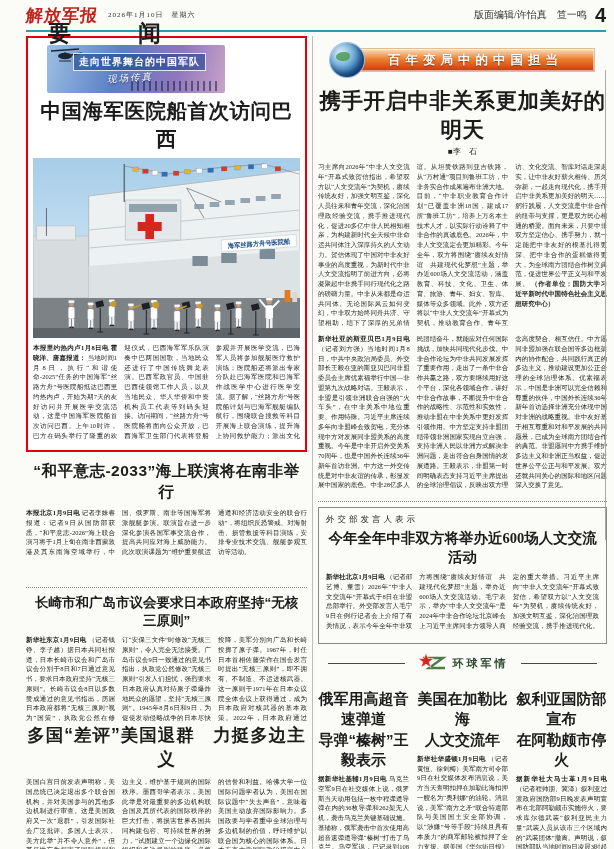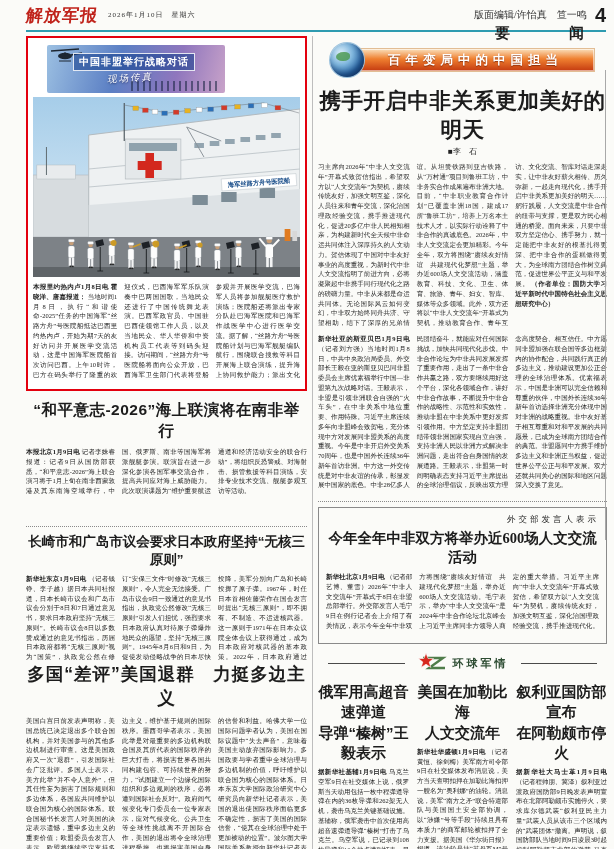--- a/index.html
+++ b/index.html
@@ -5,21 +5,21 @@
   html,body{margin:0;padding:0;}
   body{width:614px;height:849px;background:#fbfbf8;overflow:hidden;
        font-family:"Liberation Serif","DejaVu Serif",serif;color:#1c1c1c;}
   .page{width:614px;height:849px;position:relative;}
   
   .masthead{height:30px;margin:0 8px 0 26px;display:flex;align-items:center;position:relative;
             border-bottom:2.5px solid #2e9bb0;}
   .logo{color:#c0231b;font-weight:bold;font-size:17px;transform:skewX(-6deg);
         font-family:"Liberation Serif",serif;letter-spacing:1px;}
   .mh-date{font-size:7px;color:#333;margin-left:10px;letter-spacing:1px;}
-  .mh-center{position:absolute;left:0;right:0;text-align:right;font-size:15px;font-weight:bold;
+  .mh-center{position:absolute;left:0;right:0;text-align:left;font-size:23px;font-weight:bold;
              letter-spacing:22px;text-indent:22px;font-family:"Liberation Sans",sans-serif;margin-top:37px;}
   .mh-right{margin-left:auto;display:flex;align-items:center;gap:8px;}
   .mh-editors{font-size:10px;color:#333;}
   .mh-page{font-size:20px;font-weight:bold;font-family:"Liberation Sans",sans-serif;}
   
   .content{display:flex;margin:4px 6px 0 26px;}
   .col-l{width:281px;}
   .v-divider{width:1px;background:#bdbdbd;margin:0 5px;}
   .col-r{width:289px;position:relative;}
   .edge-line{position:absolute;right:1px;top:34px;width:1px;height:470px;background:#a8a8a8;}
@@ -40,21 +40,21 @@
     transform:rotate(-4deg);text-shadow:0 1px 2px rgba(0,0,40,.6);letter-spacing:2px;}
   .lb-troops{position:absolute;right:4px;bottom:2px;width:90px;height:10px;opacity:.55;
     background:repeating-linear-gradient(90deg,#16233f 0 2px,transparent 2px 6px);}
   .heli{position:absolute;left:2px;top:2px;}
   .lead-headline{font-size:20.5px;font-weight:bold;text-align:center;letter-spacing:.5px;
     margin:2px 0 5px;}
   .lead-photo{display:block;width:100%;height:180px;}
   .caption{height:102px;margin-top:5px;}
   
   .h-peace{font-size:15.5px;font-weight:bold;text-align:center;margin:9px 0 5px;letter-spacing:.5px;}
-  .h-nagasaki{font-size:13.5px;font-weight:bold;text-align:center;margin:6px 0 5px;}
+  .h-nagasaki{font-size:13.5px;font-weight:bold;text-align:center;margin:6px 7px 5px;}
   .h-us{font-size:17.5px;font-weight:bold;text-align:center;margin:0 0 6px;letter-spacing:1px;}
   .body-peace{height:74px;}
   .body-nagasaki{height:88px;}
   .body-us{height:146px;}
   
   .ca-bannerrow{display:flex;align-items:center;height:44px;margin:2px 12px 2px;}
   .globe{width:34px;height:34px;border-radius:50%;flex:0 0 auto;z-index:2;
     background:radial-gradient(circle at 32% 30%,#dff0fb,#7fb6dd 35%,#2f6fae 65%,#173f6e);
     box-shadow:inset -3px -4px 6px rgba(0,20,60,.5),0 0 0 1px #9cc2dd;position:relative;}
   .globe:after{content:"";position:absolute;left:6px;top:9px;width:14px;height:9px;border-radius:60% 40% 50% 50%;
@@ -63,25 +63,25 @@
     background:linear-gradient(180deg,#fae0bc,#ef8030 45%,#c43a10);
     box-shadow:inset 0 0 0 1px rgba(255,255,255,.55);border:1px solid #e2bd94;}
   .ca-strip span{color:#fff;font-weight:bold;font-size:12.5px;letter-spacing:5px;
     text-shadow:0 1px 1px rgba(110,25,0,.7);}
   .ca-headline{font-size:21.5px;font-weight:bold;text-align:center;margin:4px 0 2px;letter-spacing:.5px;}
   .ca-byline{text-align:center;font-size:8px;margin:2px 0 5px;color:#222;}
   .essay{height:172px;color:#2a2a2a;}
   .h-dialogue{font-size:19px;font-weight:bold;text-align:center;letter-spacing:7px;margin:8px 0 6px;}
   .body-dialogue{height:162px;}
   .fm-box{border:1px solid #8a8a8a;padding:5px 7px;margin-top:2px;}
-  .fm-kicker{text-align:right;font-size:8.5px;letter-spacing:3px;margin:1px 0 3px;}
+  .fm-kicker{text-align:left;font-size:8.5px;letter-spacing:3px;margin:1px 0 3px;}
   .fm-headline{font-size:14.5px;font-weight:bold;text-align:center;margin:0 0 5px;}
   .body-fm{height:66px;}
   
-  .wm-header{display:flex;align-items:center;margin:8px 10px 8px;}
+  .wm-header{display:flex;align-items:center;margin:8px 10px 15px;}
   .wm-rule{flex:1;height:1px;background:#4a4a4a;}
   .wm-logo{margin:0 6px 0 12px;}
   .wm-title{font-size:11px;font-weight:bold;letter-spacing:3px;color:#2e4d33;margin-right:12px;}
   .wm-row{display:flex;gap:8px;height:168px;overflow:hidden;}
   .wm-art{flex:1;min-width:0;}
   .wm-h{font-size:15px;font-weight:bold;text-align:center;line-height:1.35;margin-bottom:4px;}
 </style>
 </head>
 <body>
 
@@ -103,25 +103,26 @@
 
       <div class="red-box">
         <div class="lead-banner">
           <svg class="heli" width="34" height="18" viewBox="0 0 34 18">
             <line x1="2" y1="4" x2="30" y2="2" stroke="#1d2733" stroke-width="1.4"></line>
             <ellipse cx="16" cy="9" rx="7" ry="3.2" fill="#1d2733"></ellipse>
             <line x1="22" y1="8" x2="33" y2="6" stroke="#1d2733" stroke-width="1.6"></line>
             <line x1="16" y1="5" x2="16" y2="9" stroke="#1d2733" stroke-width="1"></line>
             <line x1="10" y1="14" x2="22" y2="14" stroke="#1d2733" stroke-width="1"></line>
           </svg>
-          <span class="lb-title">中国非盟举行战略对话</span>
+          <span class="lb-title">走向世界舞台的中国军队</span>
           <span class="lb-sub">现场传真</span>
           <span class="lb-troops"></span>
         </div>
 
+        <div class="lead-headline hei">中国海军医院船首次访问巴西</div>
 
         <svg class="lead-photo" viewBox="0 0 278 180" preserveAspectRatio="none">
           <defs>
             <linearGradient id="sky" x1="0" y1="0" x2="0" y2="1">
               <stop offset="0" stop-color="#a6cde9"></stop>
                 <stop offset="1" stop-color="#e3f0f8"></stop>
             </linearGradient>
             <g id="sailor">
               <rect x="-3" y="1" width="6" height="11" rx="1.5" fill="#fdfdfd" stroke="#cfd4d8" stroke-width="0.3"></rect>
               <rect x="-2.7" y="12" width="2.3" height="8" fill="#f2f3f4"></rect>
@@ -242,21 +243,21 @@
         <div class="caption t6 cols3">
           <span class="bold">本报里约热内卢1月8日电</span>
           <span class="bold">霍晓洋、唐嘉报道：</span>
           <span>当地时间1月8日，执行“和谐使命-2025”任务的中国海军“丝路方舟”号医院船抵达巴西里约热内卢，开始为期7天的友好访问并开展医学交流活动，这是中国海军医院船首次访问巴西。上午10时许，巴方在码头举行了隆重的欢迎仪式，巴西海军军乐队演奏中巴两国国歌，当地民众还进行了中国传统舞龙表演。巴西军政官员、中国驻巴西使领馆工作人员，以及当地民众、华人华侨和中资机构员工代表等到码头迎接。访问期间，“丝路方舟”号医院船将面向公众开放，巴西海军卫生部门代表将登船参观并开展医学交流，巴海军人员将参加舰艇医疗救护演练；医院船还将派出专家分队赴巴海军医院和巴海军作战医学中心进行医学交流。据了解，“丝路方舟”号医院船计划与巴海军舰艇编队航行，围绕联合搜救等科目开展海上联合演练，提升海上协同救护能力；派出文化分队赴巴西华人文化交流协会开展文化联谊活动，通过举行甲板招待会等活动，增进中巴传统友谊，加强两国海军交流合作。</span>
           
           
         </div>
       </div>
 
       <div>
-        <div class="h-peace hei">“和平意志-2026”海上联演将在南非举行</div>
+        <div class="h-peace hei">“和平意志-2033”海上联演将在南非举行</div>
         <div class="t6 cols3 body-peace">
           <span class="bold">本报北京1月9日电</span>
           <span>记者李姝睿报道：记者9日从国防部获悉，“和平意志-2026”海上联合演习将于1月上旬在南非西蒙敦港及其东南海空域举行，中国、俄罗斯、南非等国海军将派舰艇参演。联演旨在进一步深化参演各国军事交流合作，提高共同应对海上威胁能力。此次联演课题为“维护重要航运通道和经济活动安全的联合行动”，将组织反恐警戒、对海射击、损管救援等科目演练，安排专业技术交流、舰艇参观互访等活动。</span>
         </div>
       </div>
 
       <hr class="dotted">
 
       <div>
         <div class="h-nagasaki hei">长崎市和广岛市议会要求日本政府坚持“无核三原则”</div>

